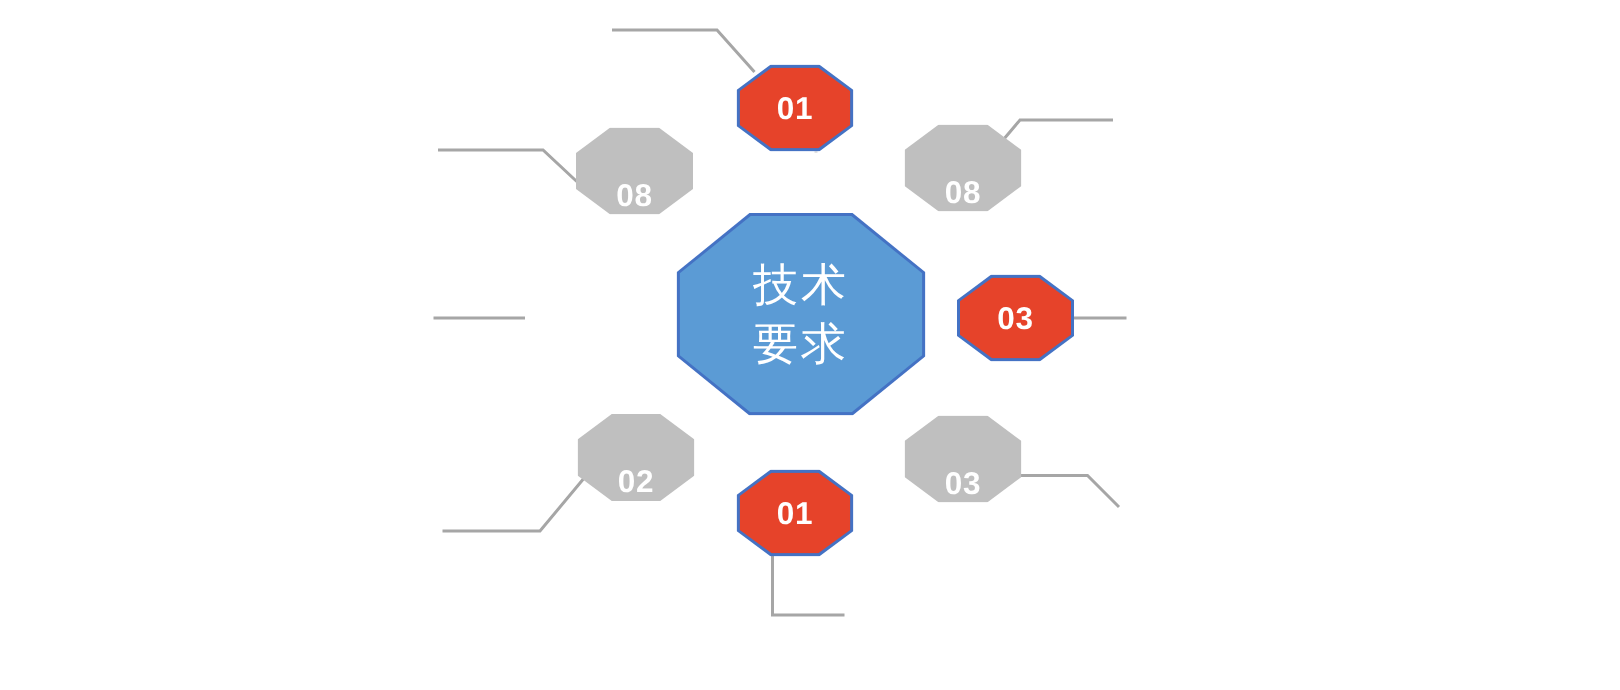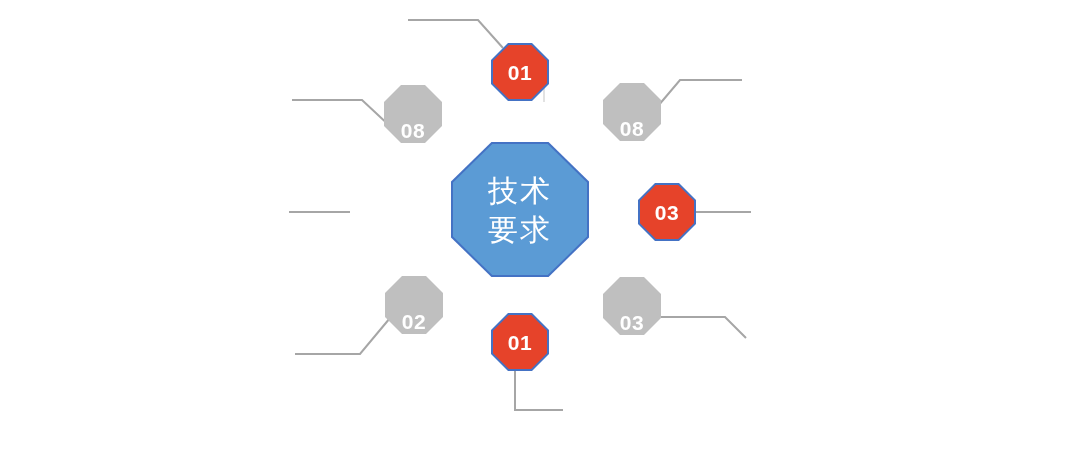--- a/index.html
+++ b/index.html
@@ -7,32 +7,32 @@
     position:relative;width:1080px;height:460px;overflow:hidden;
     background:var(--background,#ffffff);
     font-family:"Liberation Sans","DejaVu Sans",sans-serif;
   }
   .connectors{position:absolute;left:0;top:0;width:1080px;height:460px;}
   .connectors polyline{fill:none;stroke:var(--connector,#a6a6a6);stroke-width:2;}
   .connectors polyline.faint{stroke:var(--faint,#e2e2e2);}
   .octo{
     clip-path:polygon(29.3% 0,70.7% 0,100% 29.3%,100% 70.7%,70.7% 100%,29.3% 100%,0 70.7%,0 29.3%);
   }
-  .node{position:absolute;width:58px;height:58px;}
+  .node{position:absolute;width:78px;height:58px;}
   .node .inner{position:absolute;display:flex;align-items:center;justify-content:center;}
   .node.red{background:var(--blueBorder,#4472c4);}
   .node.red .inner{inset:2px;background:var(--red,#e6432a);}
   .node.gray{background:var(--gray,#bfbfbf);}
   .node.gray .inner{inset:0;margin-top:33px;}
   .num{
     color:var(--text,#ffffff);font-weight:700;font-size:21px;letter-spacing:.5px;
     line-height:1;user-select:none;
   }
   .center-octo{
-    position:absolute;left:451px;top:142px;width:138px;height:135px;
+    position:absolute;left:451px;top:142px;width:166px;height:135px;
     background:var(--blueBorder,#4472c4);
   }
   .center-octo .inner{
     position:absolute;inset:2px;background:var(--blueFill,#5b9bd5);
     display:flex;align-items:center;justify-content:center;
   }
   .center-label{
     color:var(--text,#ffffff);font-size:30px;line-height:1.3;font-weight:400;
     white-space:pre-line;text-align:center;letter-spacing:2px;user-select:none;
   }

